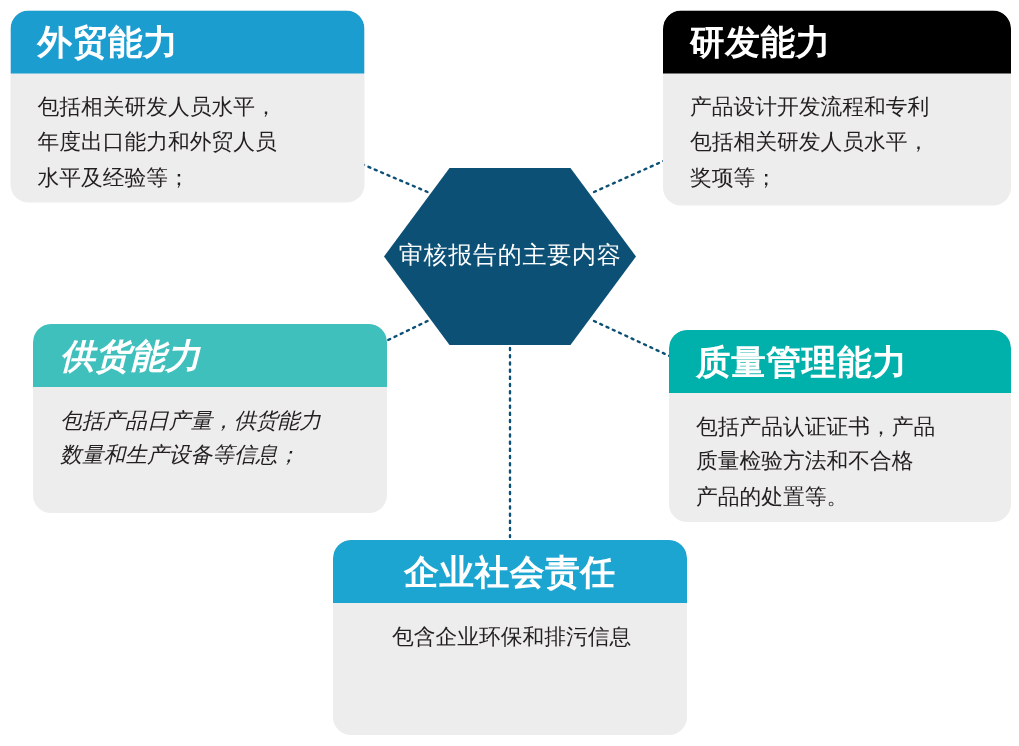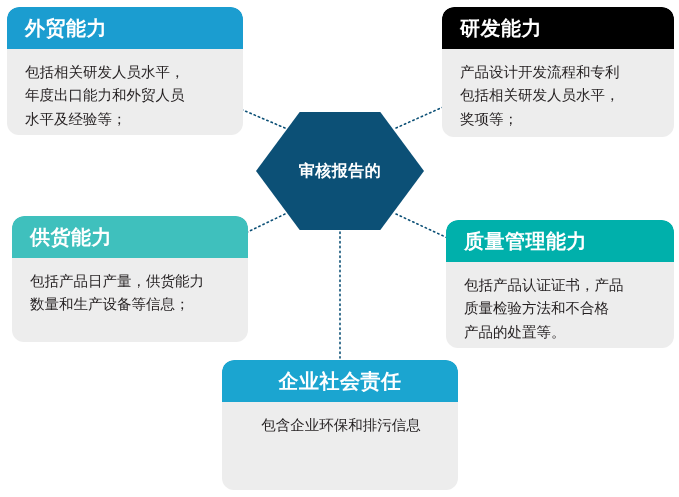--- a/index.html
+++ b/index.html
@@ -43,21 +43,21 @@
     box-sizing: border-box;
     height: 42px;
     border-top-left-radius: 12px;
     border-top-right-radius: 12px;
     display: flex;
     align-items: center;
     padding: 0 0 0 18px;
   }
   .card-header-title {
     color: #ffffff;
-    font-size: 20px;
+    font-size: 23px;
     font-weight: bold;
     line-height: 1;
     letter-spacing: 0.5px;
     white-space: nowrap;
     text-align: right;
   }
   .card-body {
     padding: 12px 16px 10px 18px;
     color: #231f20;
     font-size: 14.5px;
@@ -76,24 +76,25 @@
   }
   
   #card-rnd {
     left: 442px;
     top: 7px;
     width: 232px;
     height: 130px;
   }
   
   #card-supply {
-    left: 12px;
+    left: 22px;
     top: 216px;
     width: 236px;
     height: 126px;
+    font-style: italic;
   }
   
   #card-quality {
     left: 446px;
     top: 220px;
     width: 228px;
     height: 128px;
   }
   
   #card-csr {
@@ -128,21 +129,21 @@
   }
   #hub-label {
     position: absolute;
     inset: 0;
     display: flex;
     flex-direction: row;
     align-items: center;
     justify-content: center;
     color: #ffffff;
     font-size: 16px;
-    font-weight: bold;
+    font-weight: normal;
     line-height: 1.45;
     letter-spacing: 0.5px;
     text-align: center;
   }
 </style>
 </head>
 <body>
 
 <div id="diagram">
 
@@ -208,16 +209,17 @@
     </div>
     <div class="card-body">
       <div class="card-body-line">包含企业环保和排污信息</div>
     </div>
   </div>
 
   <div id="hub">
     <div id="hub-shape"></div>
     <div id="hub-label">
       <span>审核报告的</span>
+      <span>主要内容</span>
     </div>
   </div>
 
 </div>
 
 </body></html>

